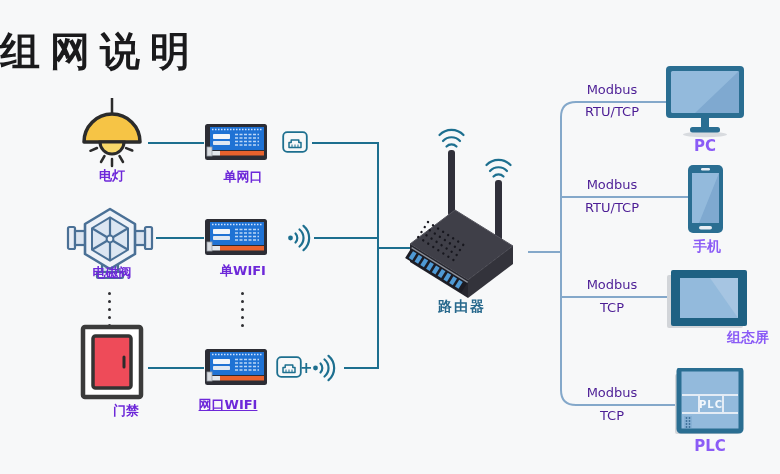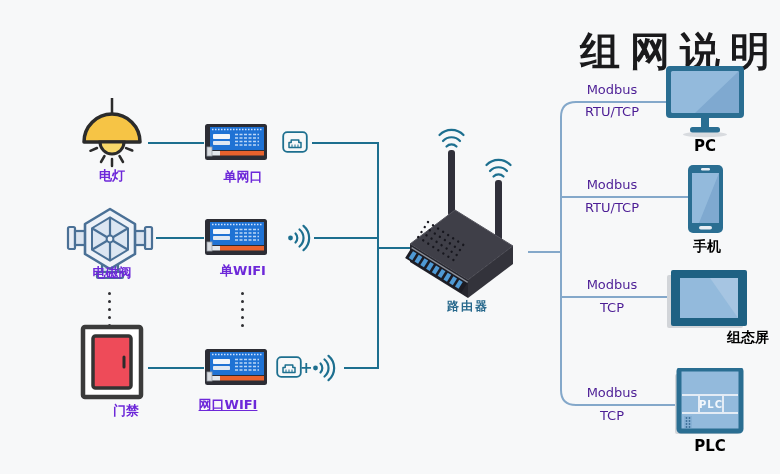--- a/index.html
+++ b/index.html
@@ -3,31 +3,31 @@
 <meta charset="utf-8">
 <style>
   html,body{margin:0;padding:0;background:#e9e9ea;}
   #canvas{
     position:relative;width:780px;height:474px;margin:0 auto;
     background:#f7f8f9;overflow:hidden;
     font-family:"DejaVu Sans","Liberation Sans",sans-serif;
   }
   .abs{position:absolute;}
   .title{
-    left:0;top:24px;width:780px;text-align:right;
+    left:0;top:24px;width:780px;text-align:left;
     font-size:40px;font-weight:800;color:#1a1a1c;letter-spacing:10px;
   }
   .dev-label{
     text-align:center;font-size:13px;font-weight:600;color:#6d28d9;
   }
   .right-label{
-    text-align:center;font-size:14px;font-weight:600;color:#000000;
+    text-align:center;font-size:14px;font-weight:600;color:#8b5cf6;
   }
   .router-label{
-    text-align:center;font-size:12px;font-weight:700;color:#27688c;letter-spacing:2px;
+    font-size:14px;font-weight:700;color:#27688c;letter-spacing:2px;
   }
   .proto{
     width:88px;text-align:center;font-size:13px;font-weight:500;color:#4c1d95;
   }
   .plus{
     font-size:15px;font-weight:700;color:#1d6f8f;line-height:1;
   }
   .dots{display:flex;flex-direction:column;gap:5px;align-items:center;}
   .dots span{width:3px;height:3px;border-radius:50%;background:#2f2f33;display:block;}
   svg{display:block;}

